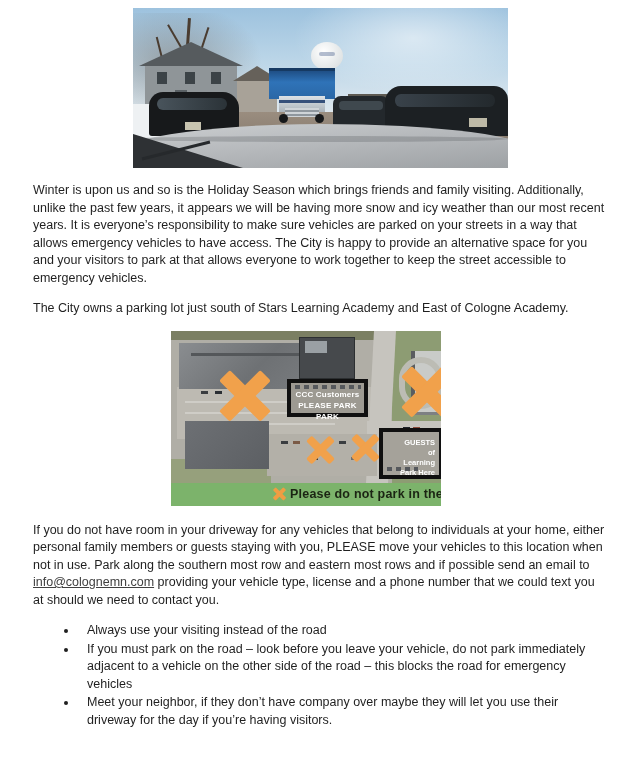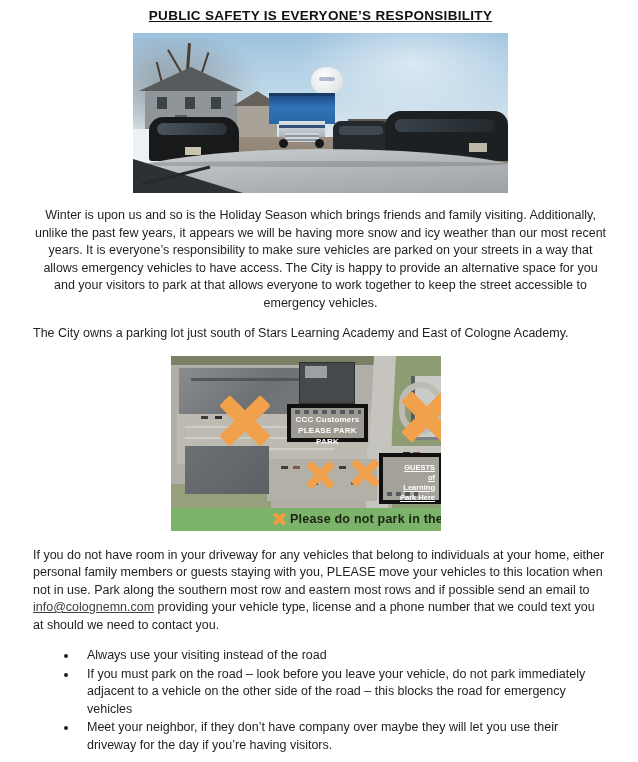--- a/index.html
+++ b/index.html
@@ -56,21 +56,21 @@
   .suv-right{left:252px;top:78px;width:123px;height:50px;background:#1c2023;border-radius:16px 14px 0 0;}
   .suv-right .glass{left:10px;top:8px;width:100px;height:13px;background:linear-gradient(90deg,#39424a,#23292d);border-radius:6px;}
   .suv-right .plate{left:84px;top:32px;width:18px;height:9px;background:#bdb9a6;}
   .hood{left:-25px;bottom:-14px;width:425px;height:58px;background:linear-gradient(175deg,#cdd0d2 0%,#b3b6b9 45%,#94989b 100%);border-radius:100% 100% 0 0/70px 55px 0 0;}
   .hood-shade{left:0;bottom:26px;width:375px;height:6px;background:rgba(70,74,78,.25);border-radius:50%;}
   .hood-dark{left:0;bottom:0;width:110px;height:34px;background:#2e3134;clip-path:polygon(0 100%,0 0,100% 100%);}
   .wiper{left:8px;bottom:16px;width:70px;height:3px;background:#26292c;transform:rotate(-14deg);}
 
   
   .para{font-size:12.5px;line-height:17.5px;margin:0 0 13px 0;}
-  .para.center{text-align:center;}
+  .para.center{text-align:left;}
   a.email{color:#404040;text-decoration:underline;}
   .rules-heading{text-align:center;font-size:12.5px;line-height:17.5px;margin:0 0 8px 0;}
   ul.rules{margin:0 0 13px 0;padding-left:45px;font-size:12.5px;line-height:17.5px;}
   ul.rules li{margin:0 0 1px 0;padding-left:9px;}
 
   
   .map{position:relative;width:270px;height:175px;margin:2px 0 16px 138px;overflow:hidden;background:#b0aea6;}
   .map *{position:absolute;box-sizing:border-box;}
   .m-grass-top{left:0;top:0;width:221px;height:9px;background:#7b7f63;}
   .m-grass-right{left:221px;top:0;width:92px;height:152px;background:#8d9c73;}
@@ -97,37 +97,36 @@
   .xmark::before,.xmark::after{content:"";position:absolute;left:0;top:50%;width:100%;height:27%;background:#f1a14b;border-radius:2px;transform-origin:center;}
   .xmark::before{transform:translateY(-50%) rotate(45deg);}
   .xmark::after{transform:translateY(-50%) rotate(-45deg);}
   .x1{left:45px;top:37px;width:58px;height:56px;}
   .x2{left:227px;top:33px;width:58px;height:56px;}
   .x3{left:133px;top:104px;width:33px;height:30px;}
   .x4{left:178px;top:102px;width:33px;height:30px;}
 
   .box-label{border:4px solid #101010;color:#ffffff;font-weight:bold;}
   .box-ccc{left:116px;top:48px;width:81px;height:38px;background:#9d9a92;font-size:8px;line-height:11px;text-align:center;padding-top:6px;letter-spacing:.2px;}
-  .box-guests{left:208px;top:97px;width:64px;height:51px;background:#a5a29a;font-size:7.5px;line-height:10px;text-align:right;padding:6px 4px 0 13px;text-decoration:underline;}
+  .box-guests{left:208px;top:97px;width:64px;height:51px;background:#a5a29a;font-size:7.5px;line-height:10px;text-align:right;padding:6px 4px 0 13px;}
   .box-ccc .cars,.box-guests .cars{left:4px;top:2px;width:90%;height:4px;background:repeating-linear-gradient(90deg,#55585c 0 5px,transparent 5px 9px);}
   .box-guests .cars{top:auto;bottom:4px;width:55%;}
 
   .map-banner{left:0;top:152px;width:313px;height:23px;background:#7cb36b;display:flex;align-items:center;justify-content:flex-end;}
   .banner-x{position:relative;width:15px;height:14px;margin-right:3px;flex:0 0 auto;}
   .banner-x::before,.banner-x::after{content:"";position:absolute;left:0;top:50%;width:100%;height:30%;background:#f09d43;border-radius:1px;}
   .banner-x::before{transform:translateY(-50%) rotate(45deg);}
   .banner-x::after{transform:translateY(-50%) rotate(-45deg);}
   .banner-text{position:static;font-size:12.5px;font-weight:bold;color:#1b2413;letter-spacing:.2px;}
 </style>
 </head>
 <body>
 
 <div class="page">
 
-  <div class="doc-title"><span>PUBLIC SAFETY IS EVERYONE’S RESPONSIBILITY</span></div>
 
   <div class="photo" aria-label="winter-street-with-parked-cars-and-garbage-truck">
     <div class="sky"></div>
     <div class="glare"></div>
     <div class="tree-haze"></div>
     <div class="trunk t1"></div>
     <div class="trunk t2"></div>
     <div class="trunk t3"></div>
     <div class="trunk t4"></div>
     <div class="house-l">

